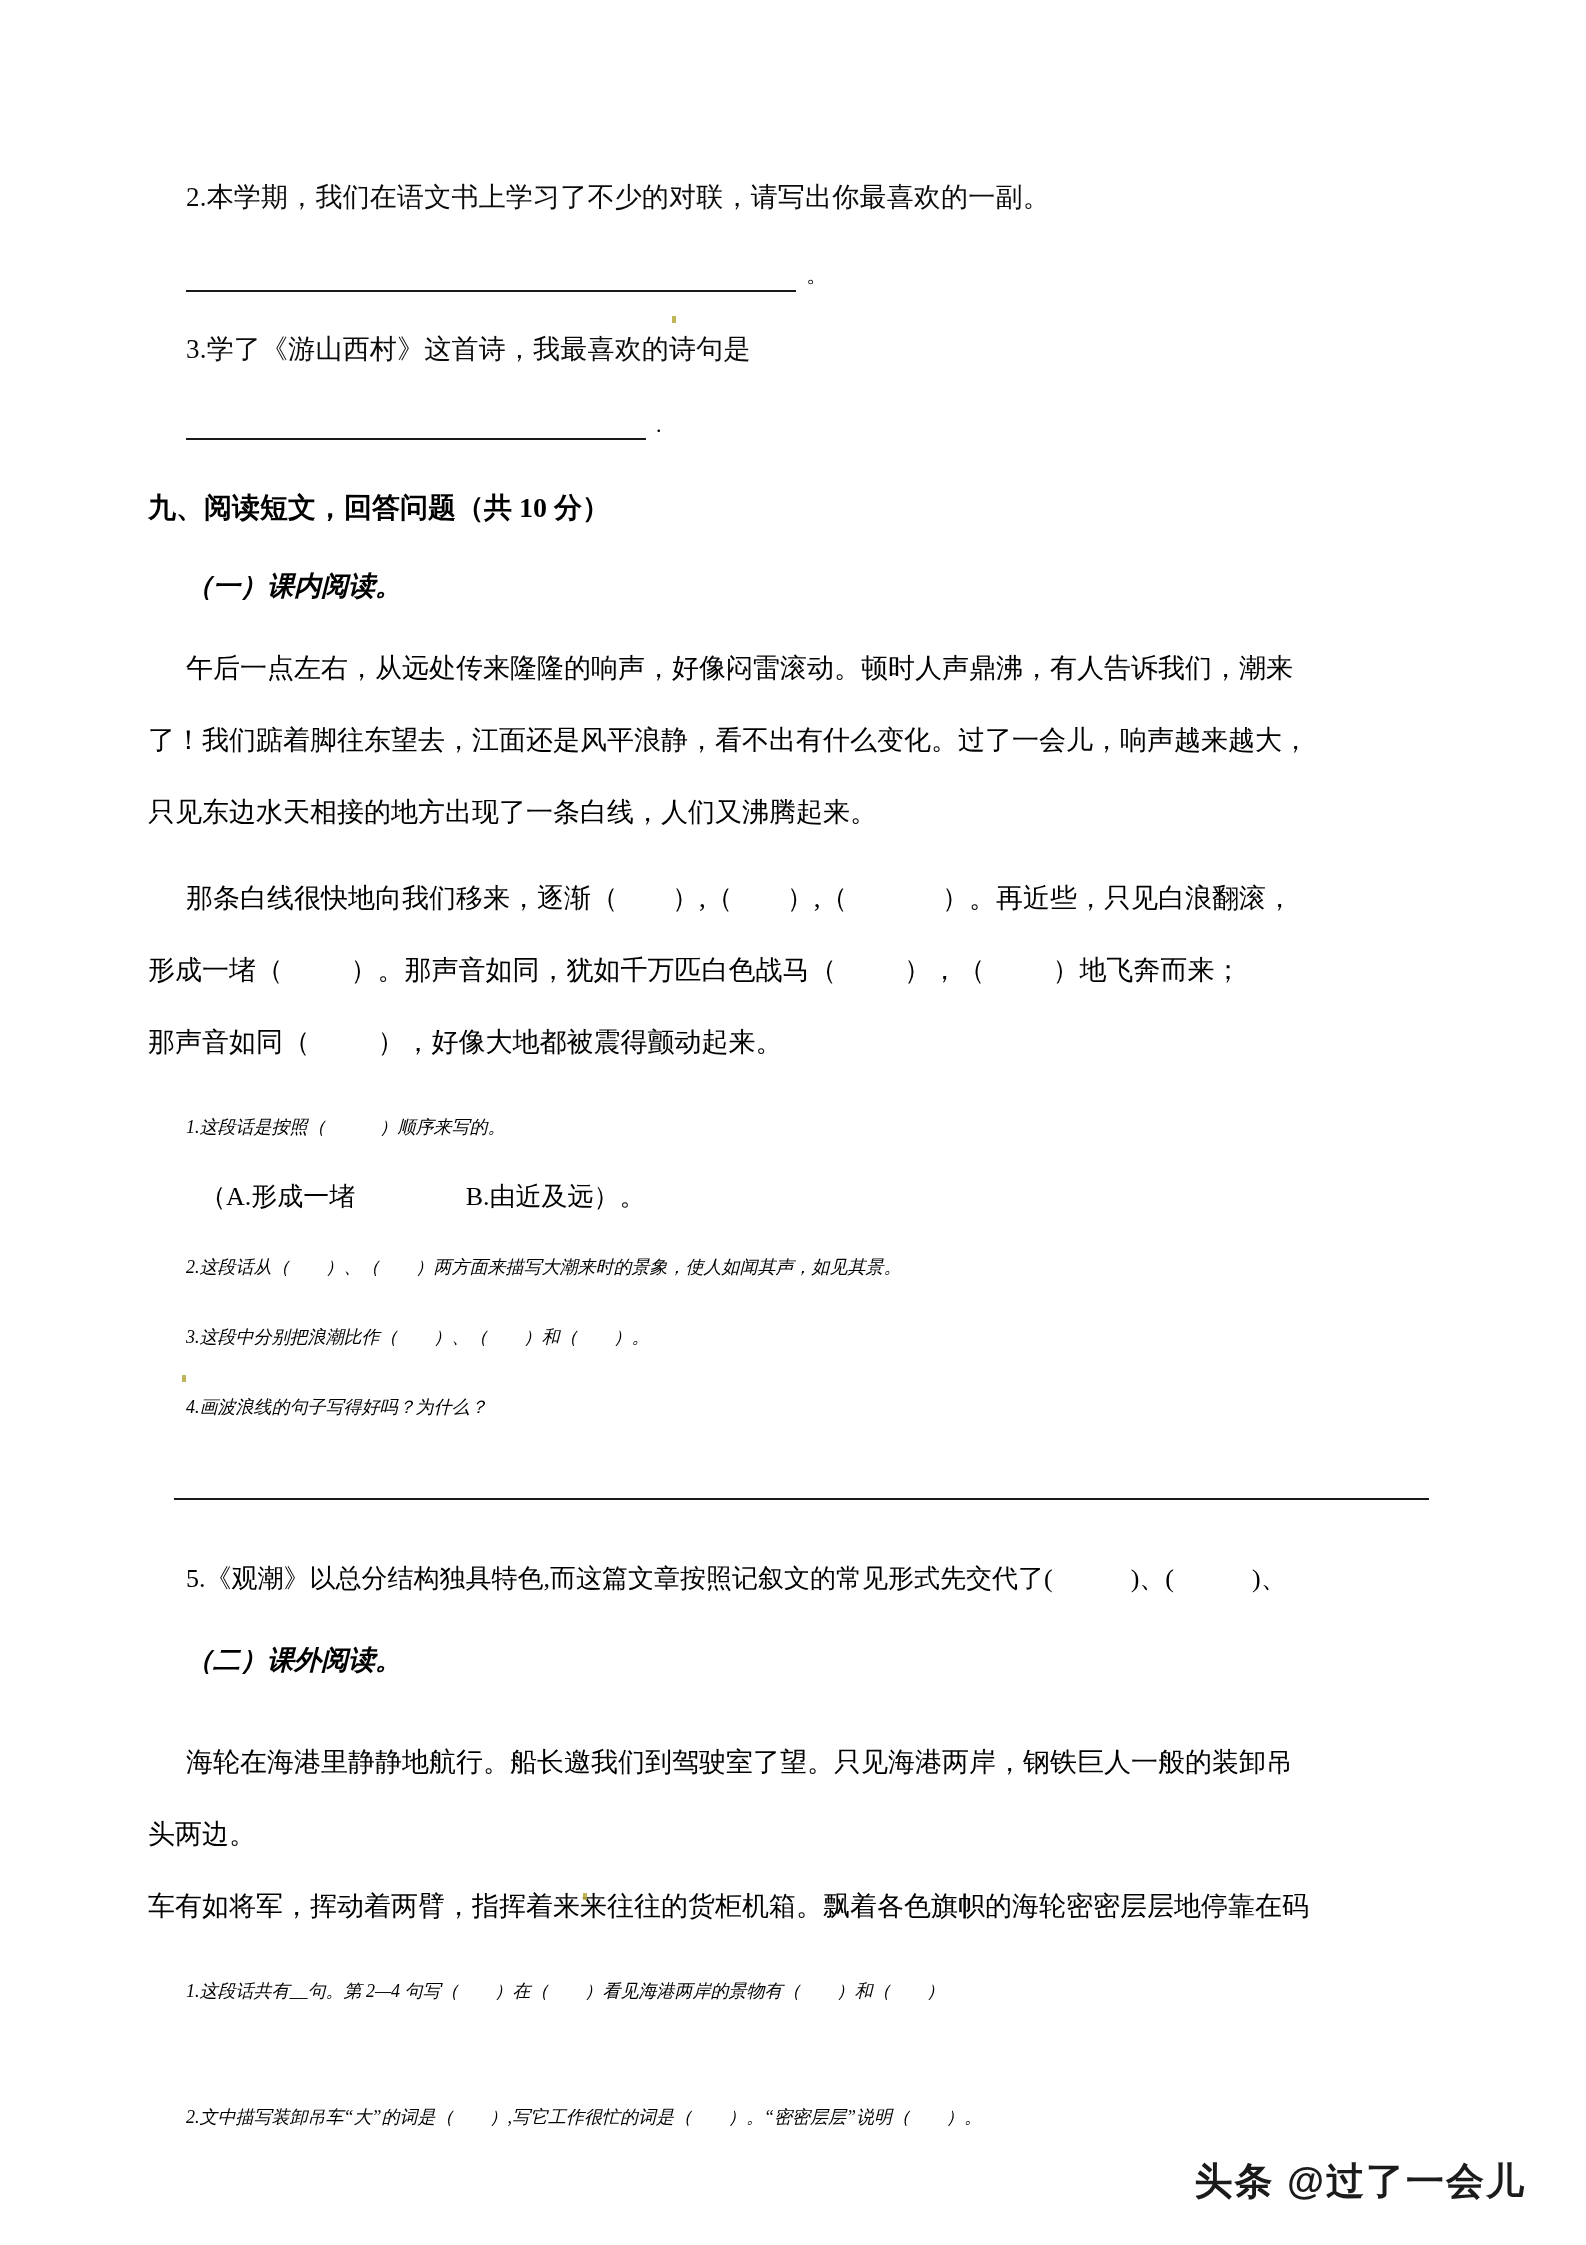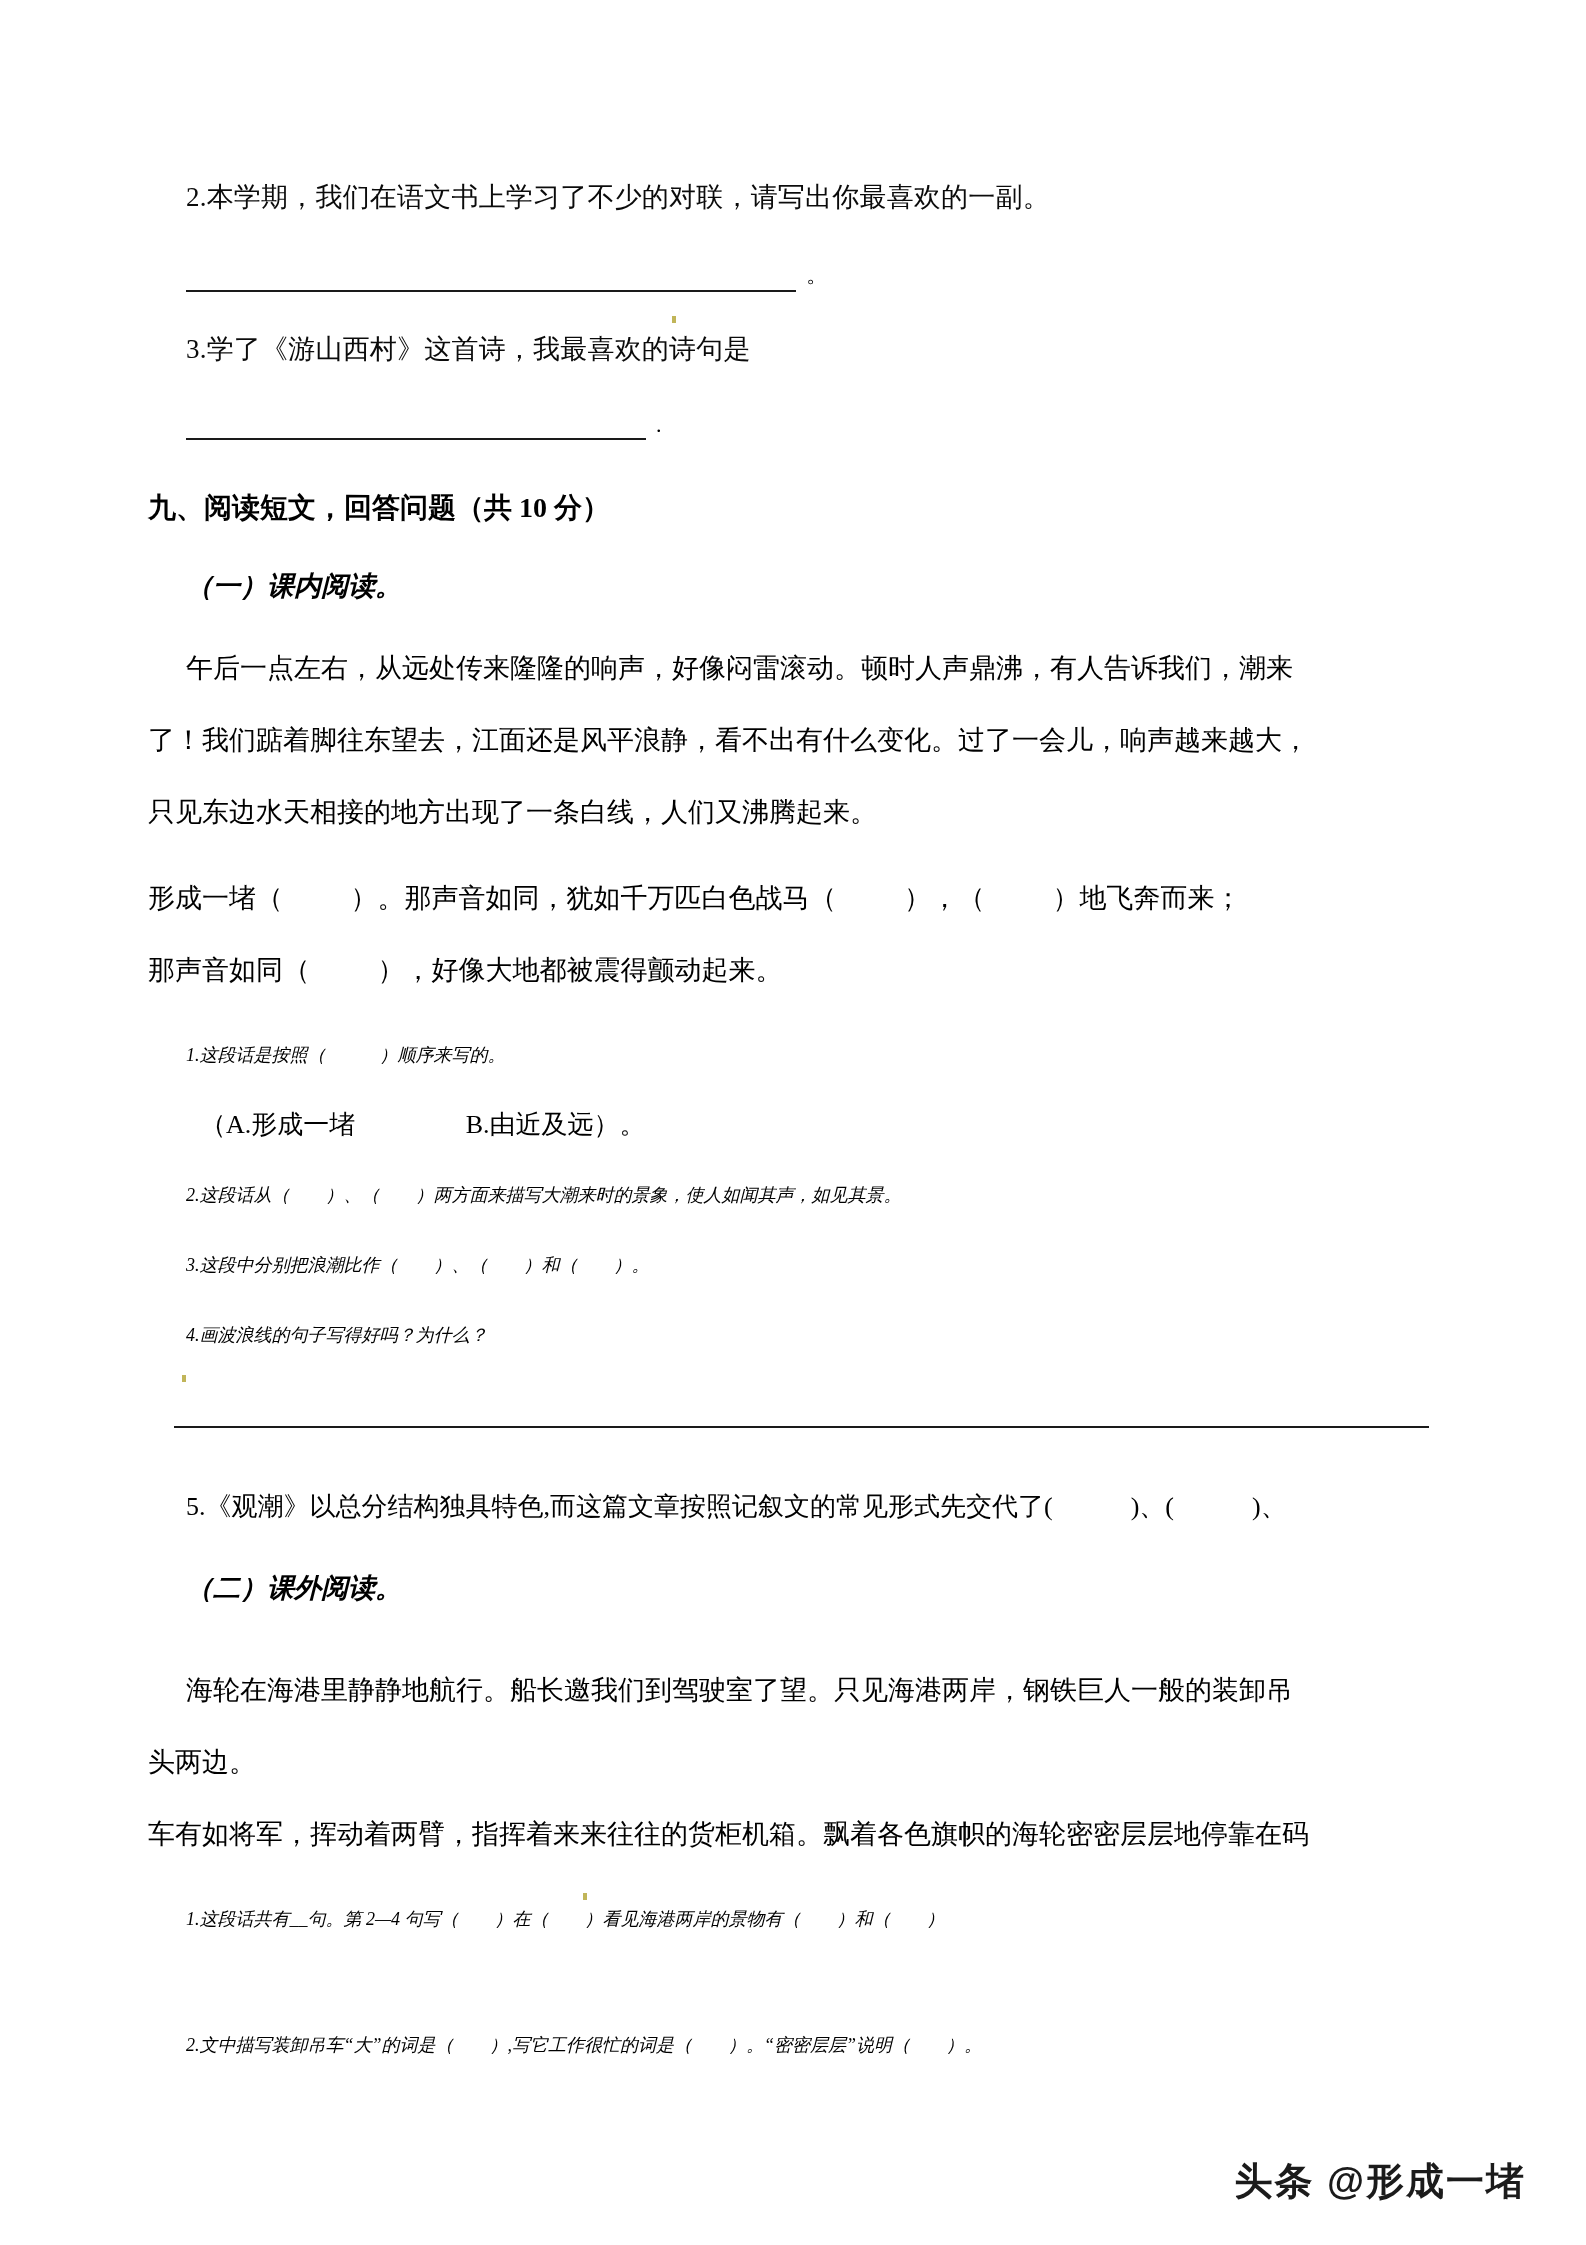--- a/index.html
+++ b/index.html
@@ -170,20 +170,21 @@
     <div class="sub-head">（一）课内阅读。</div>
 
     <div class="sp-14"></div>
 
     <div class="body-line indent-1">午后一点左右，从远处传来隆隆的响声，好像闷雷滚动。顿时人声鼎沸，有人告诉我们，潮来</div>
     <div class="body-line nohang">了！我们踮着脚往东望去，江面还是风平浪静，看不出有什么变化。过了一会儿，响声越来越大，</div>
     <div class="body-line nohang">只见东边水天相接的地方出现了一条白线，人们又沸腾起来。</div>
 
     <div class="sp-14"></div>
 
+    <div class="body-line indent-1">那条白线很快地向我们移来，逐渐（        ）,（        ）,（              ）。再近些，只见白浪翻滚，</div>
     <div class="body-line nohang">形成一堵（          ）。那声音如同，犹如千万匹白色战马（          ），（          ）地飞奔而来；</div>
     <div class="body-line nohang">那声音如同（          ），好像大地都被震得颤动起来。</div>
 
     <div class="sp-14"></div>
 
     <div class="q-line">1.这段话是按照（            ）顺序来写的。</div>
 
     <div class="opt-line">（A.形成一堵                 B.由近及远）。</div>
 
     <div class="q-line">2.这段话从（        ）、（        ）两方面来描写大潮来时的景象，使人如闻其声，如见其景。</div>
@@ -221,15 +222,15 @@
     <div class="sp-56"></div>
 
     <div class="q-line">2.文中描写装卸吊车“大”的词是（        ）,写它工作很忙的词是（        ）。“密密层层”说明（        ）。</div>
 
   </div>
 
   <div class="speck" style="left:672px; top:316px;"></div>
   <div class="speck" style="left:182px; top:1375px;"></div>
   <div class="speck" style="left:583px; top:1893px;"></div>
 
-  <div class="watermark">头条 @形成一堵</div>
+  <div class="watermark">头条 @过了一会儿</div>
 
 </div>
 
 </body></html>

